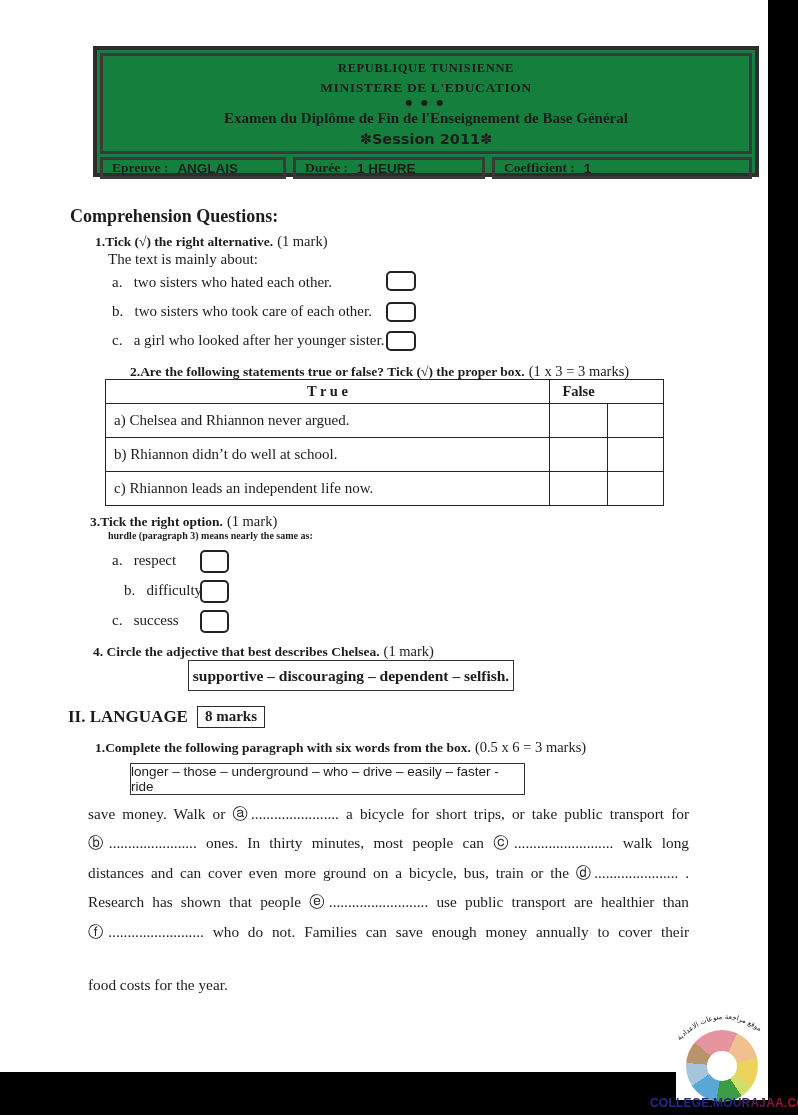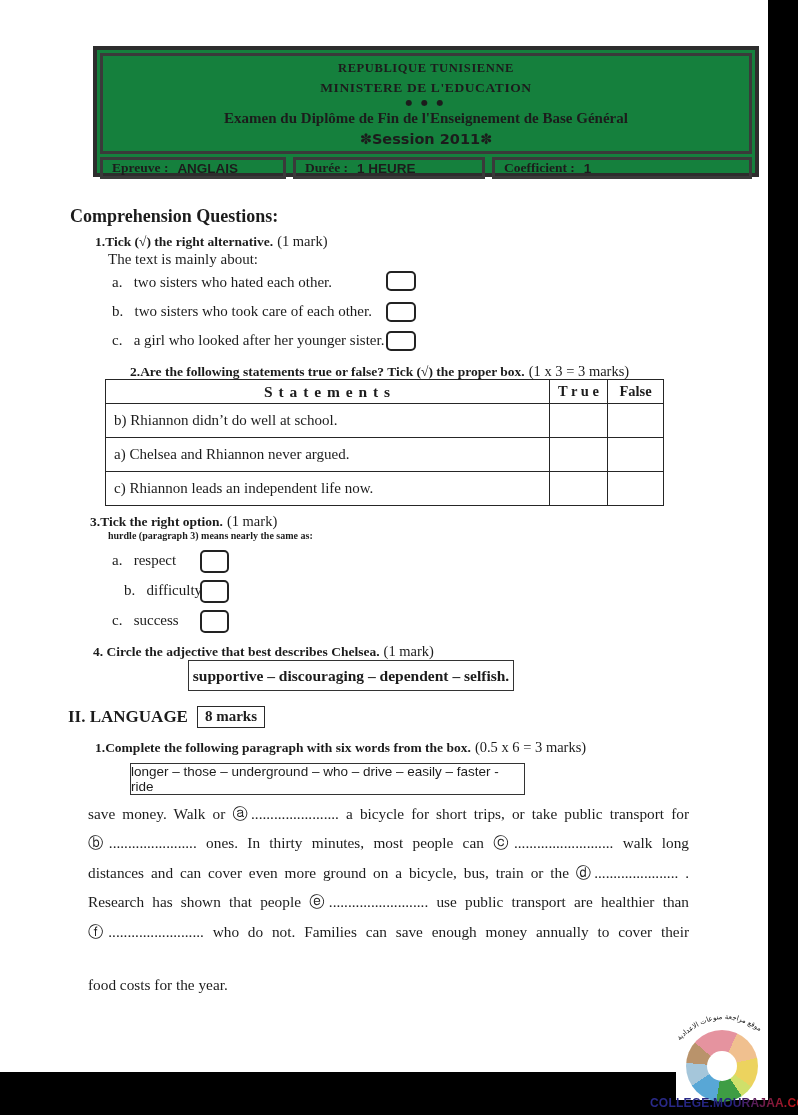--- a/index.html
+++ b/index.html
@@ -128,31 +128,30 @@
   </div>
   <div class="abs chk" style="left:386px;top:331px;width:26px;height:16px;"></div>
 
   <div class="abs prompt" style="left:90px;top:362px;margin-left:40px;">
     <span class="bsans">2.Are the following statements true or false?  Tick (√) the proper box.</span>
     <span class="marks">(1 x 3 = 3 marks)</span>
   </div>
 
   <div class="abs tf-table">
     <div class="tf-row tf-head">
-      <div class="th-stm">S t a t e m e n t s</div>
       <div class="th-tf">T r u e</div>
       <div class="th-tf">False</div>
     </div>
     <div class="tf-row tf-body">
+      <div>a)  Chelsea and Rhiannon never argued.</div>
+      <div></div>
+      <div></div>
+    </div>
+    <div class="tf-row tf-body">
       <div>b) Rhiannon didn’t do well at school.</div>
-      <div></div>
-      <div></div>
-    </div>
-    <div class="tf-row tf-body">
-      <div>a)  Chelsea and Rhiannon never argued.</div>
       <div></div>
       <div></div>
     </div>
     <div class="tf-row tf-body">
       <div>c) Rhiannon leads an independent life now.</div>
       <div></div>
       <div></div>
     </div>
   </div>
 

